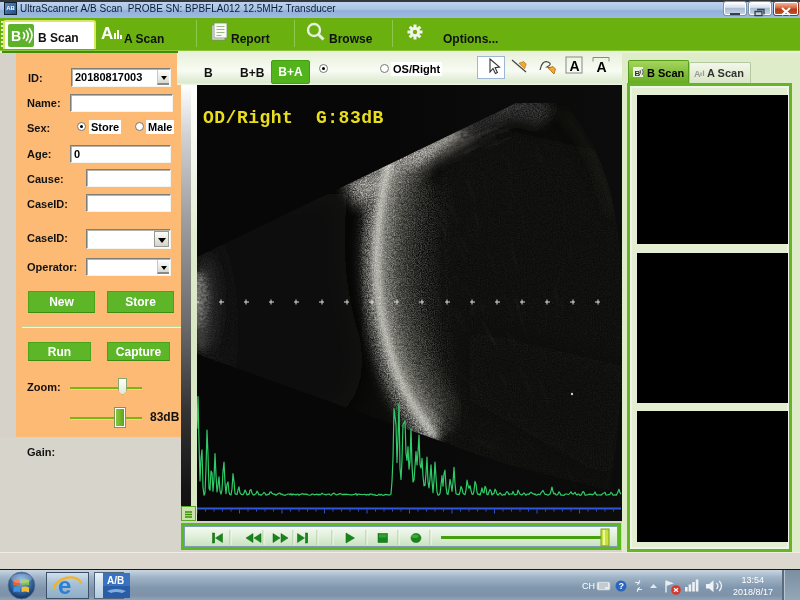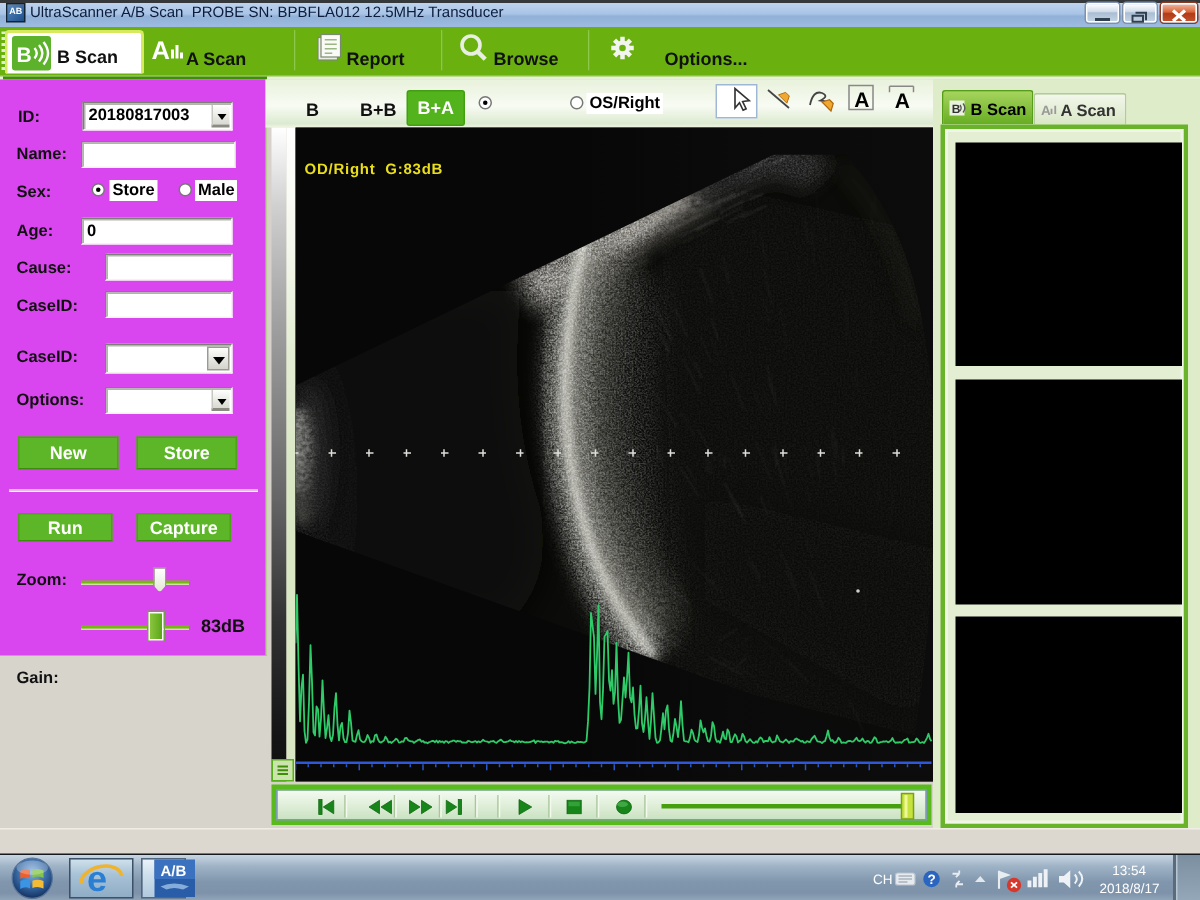--- a/index.html
+++ b/index.html
@@ -20,39 +20,39 @@
 #toolbar-under { left:0; top:50px; width:800px; height:3px; background:#e7f0d9; border-top:1px solid #8cc43c; }
 #tab-underline { left:2px; top:51px; width:176px; height:2px; background:#3f8e09; }
 .grip { left:1px; top:21px; width:3px; height:26px;
   background:repeating-linear-gradient(#fff 0 2px, rgba(255,255,255,0) 2px 4px); opacity:.8; }
 #tab-active { left:3px; top:20px; width:93px; height:29px; background:#fff; border:2px solid #d7e95e; border-bottom:none; border-radius:3px 3px 0 0; }
 #tab-active .ticon { position:absolute; left:3px; top:2px; width:26px; height:23px; background:#5cb22a; border-radius:2px; }
 .tabtxt { font-size:12px; font-weight:bold; color:#111; }
 .tsep { top:20px; width:1px; height:27px; background:#4c900c; border-right:1px solid #8ec84a; }
 .titem { top:21px; height:27px; color:#111; }
 
-#lpanel { left:0; top:53px; width:178px; height:384px; background:#d946ef; border-right:1px solid #b9cf96; }
+#lpanel { left:16px; top:53px; width:178px; height:384px; background:#fdba74; border-right:1px solid #b9cf96; }
 .lbl { position:absolute; font-size:11px; font-weight:bold; color:#111; }
 .fld { position:absolute; background:#fff; border-top:1px solid #7e7e78; border-left:1px solid #7e7e78; border-bottom:1px solid #f4f4ee; border-right:1px solid #f4f4ee; }
 .fld .in { position:absolute; inset:0; border-top:1px solid #b4b4ae; border-left:1px solid #b4b4ae; }
 .ftxt { position:absolute; left:3px; top:2px; font-size:11px; font-weight:bold; color:#000; }
 .combo-arrow { position:absolute; right:1px; top:1px; bottom:1px; width:12px; background:linear-gradient(#fff, #d9d9d2); border-left:1px solid #c8c8c0; border-bottom:2px solid #8a8a82; }
 .combo-arrow:after { content:""; position:absolute; left:3px; top:6px; border:3px solid transparent; border-top:4px solid #000; }
 .radio { position:absolute; width:9px; height:9px; border-radius:50%; background:#fff; border:1px solid #777; }
 .radio.sel:after { content:""; position:absolute; left:2px; top:2px; width:3px; height:3px; border-radius:50%; background:#000; }
 .chip { position:absolute; background:#fff; font-size:11px; font-weight:bold; color:#000; padding:1px 2px 0 2px; height:14px; }
 .gbtn { position:absolute; background:#5cb627; color:#fff; font-size:12px; font-weight:bold; text-align:center; border:1px solid #4ba416; border-bottom-color:#3c8c0e; }
 .slider-track { position:absolute; height:3px; background:#76b710; border-bottom:1px solid #cfe0a8; }
 
 #hdr { left:177px; top:53px; width:446px; height:32px; background:linear-gradient(#e9f2dc, #f8fbf3 55%, #dcead0 92%, #eff5e5); }
 #tgc { left:181px; top:85px; width:10px; height:436px; background:linear-gradient(#ffffff 0%, #d0d0d0 12%, #a0a0a0 30%, #6a6a6a 55%, #333333 75%, #141414 93%, #101010 100%); }
 #palecol { left:191px; top:85px; width:6px; height:436px; background:linear-gradient(#ffffff 0%, #f4f7ec 18%, #e2ecd2 35%, #d9e7c4 55%, #d9e7c4 100%); }
 #tgcbtn { left:181px; top:506px; width:15px; height:15px; background:#cbe3ac; border:1px solid #56ae1c; }
 #scan { left:197px; top:85px; width:425px; height:436px; background:#080808; }
-#odtxt { left:203px; top:108px; font-size:10px; font-weight:bold; color:#eade1a; letter-spacing:0.5px; }
+#odtxt { left:203px; top:108px; font-size:18px; font-weight:bold; color:#eade1a; letter-spacing:0.5px;font-family:Liberation Mono, monospace; }
 #bpa { left:271px; top:60px; width:39px; height:24px; background:#52b31d; border:1px solid #419f10; color:#fff; font-size:12px; font-weight:bold; text-align:center; line-height:22px; border-radius:2px; }
 .toolico { position:absolute; top:56px; width:28px; height:23px; }
 #tool-cursor { left:477px; background:#fff; border:1px solid #9db7d5; }
 
 #playbar { left:181px; top:523px; width:440px; height:27px; background:#58ba1d; }
 #playbar-in { position:absolute; left:3px; top:3px; right:3px; bottom:3px; border:1px solid #7e9bb4; background:linear-gradient(#f4faf1, #e2f0dc 45%, #cbe2c2 100%); }
 
 #rpanel { left:622px; top:53px; width:178px; height:499px; background:#dfecca; }
 #rpanel-box { position:absolute; left:5px; top:30px; width:165px; height:469px; border:3px solid #68b32a; background:#e3eed3; }
 #rpanel-box .inline { position:absolute; inset:0; border:2px solid #f0f6e6; }
@@ -156,21 +156,21 @@
   <div class="fld" style="left:70px; top:141px; width:85px; height:18px;">
       <div class="in"></div>
     </div>
   <div class="lbl" style="left:11px; top:179px;">CaseID:</div>
   <div class="fld" style="left:70px; top:176px; width:85px; height:20px;">
       <div class="in"></div>
     <div style="position:absolute; right:1px; top:1px; bottom:1px; width:15px; background:linear-gradient(#fdfdfb,#d4d4cc); border:1px solid #9a9a92;">
         <div style="position:absolute; left:3px; top:6px; border:4px solid transparent; border-top:5px solid #000;"></div>
       </div>
   </div>
-  <div class="lbl" style="left:11px; top:208px;">Options:</div>
+  <div class="lbl" style="left:11px; top:208px;">Operator:</div>
   <div class="fld" style="left:70px; top:205px; width:85px; height:18px;">
       <div class="in"></div>
       <div class="combo-arrow"></div>
     </div>
   <div class="gbtn" style="left:12px; top:238px; width:67px; height:22px; line-height:21px;">New</div>
   <div class="gbtn" style="left:91px; top:238px; width:67px; height:22px; line-height:21px;">Store</div>
   <div style="position:absolute; left:6px; top:273px; width:166px; height:2px; border-top:1px solid #c2d5a0; border-bottom:1px solid #eef5e3;"></div>
   <div class="gbtn" style="left:12px; top:289px; width:63px; height:19px; line-height:18px;">Run</div>
   <div class="gbtn" style="left:91px; top:289px; width:63px; height:19px; line-height:18px;">Capture</div>
   <div class="lbl" style="left:11px; top:328px;">Zoom:</div>

